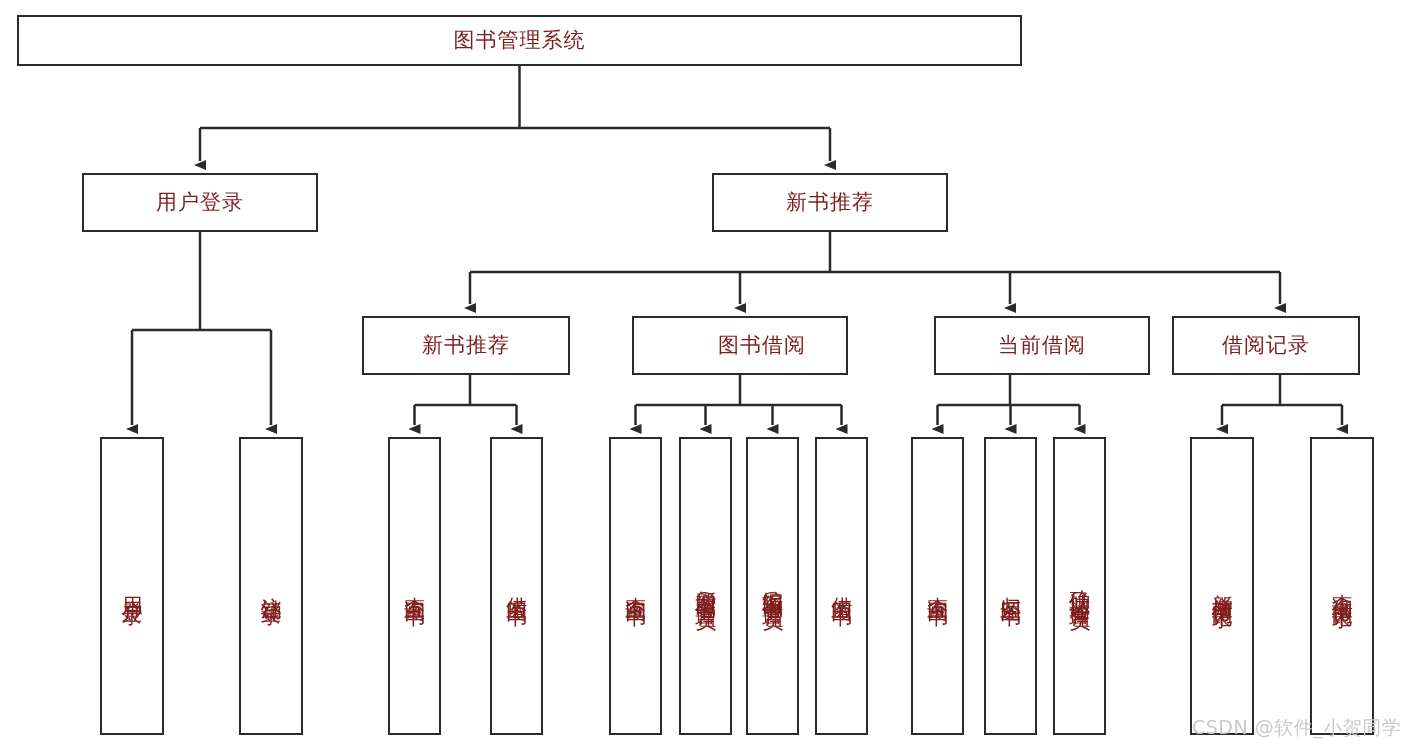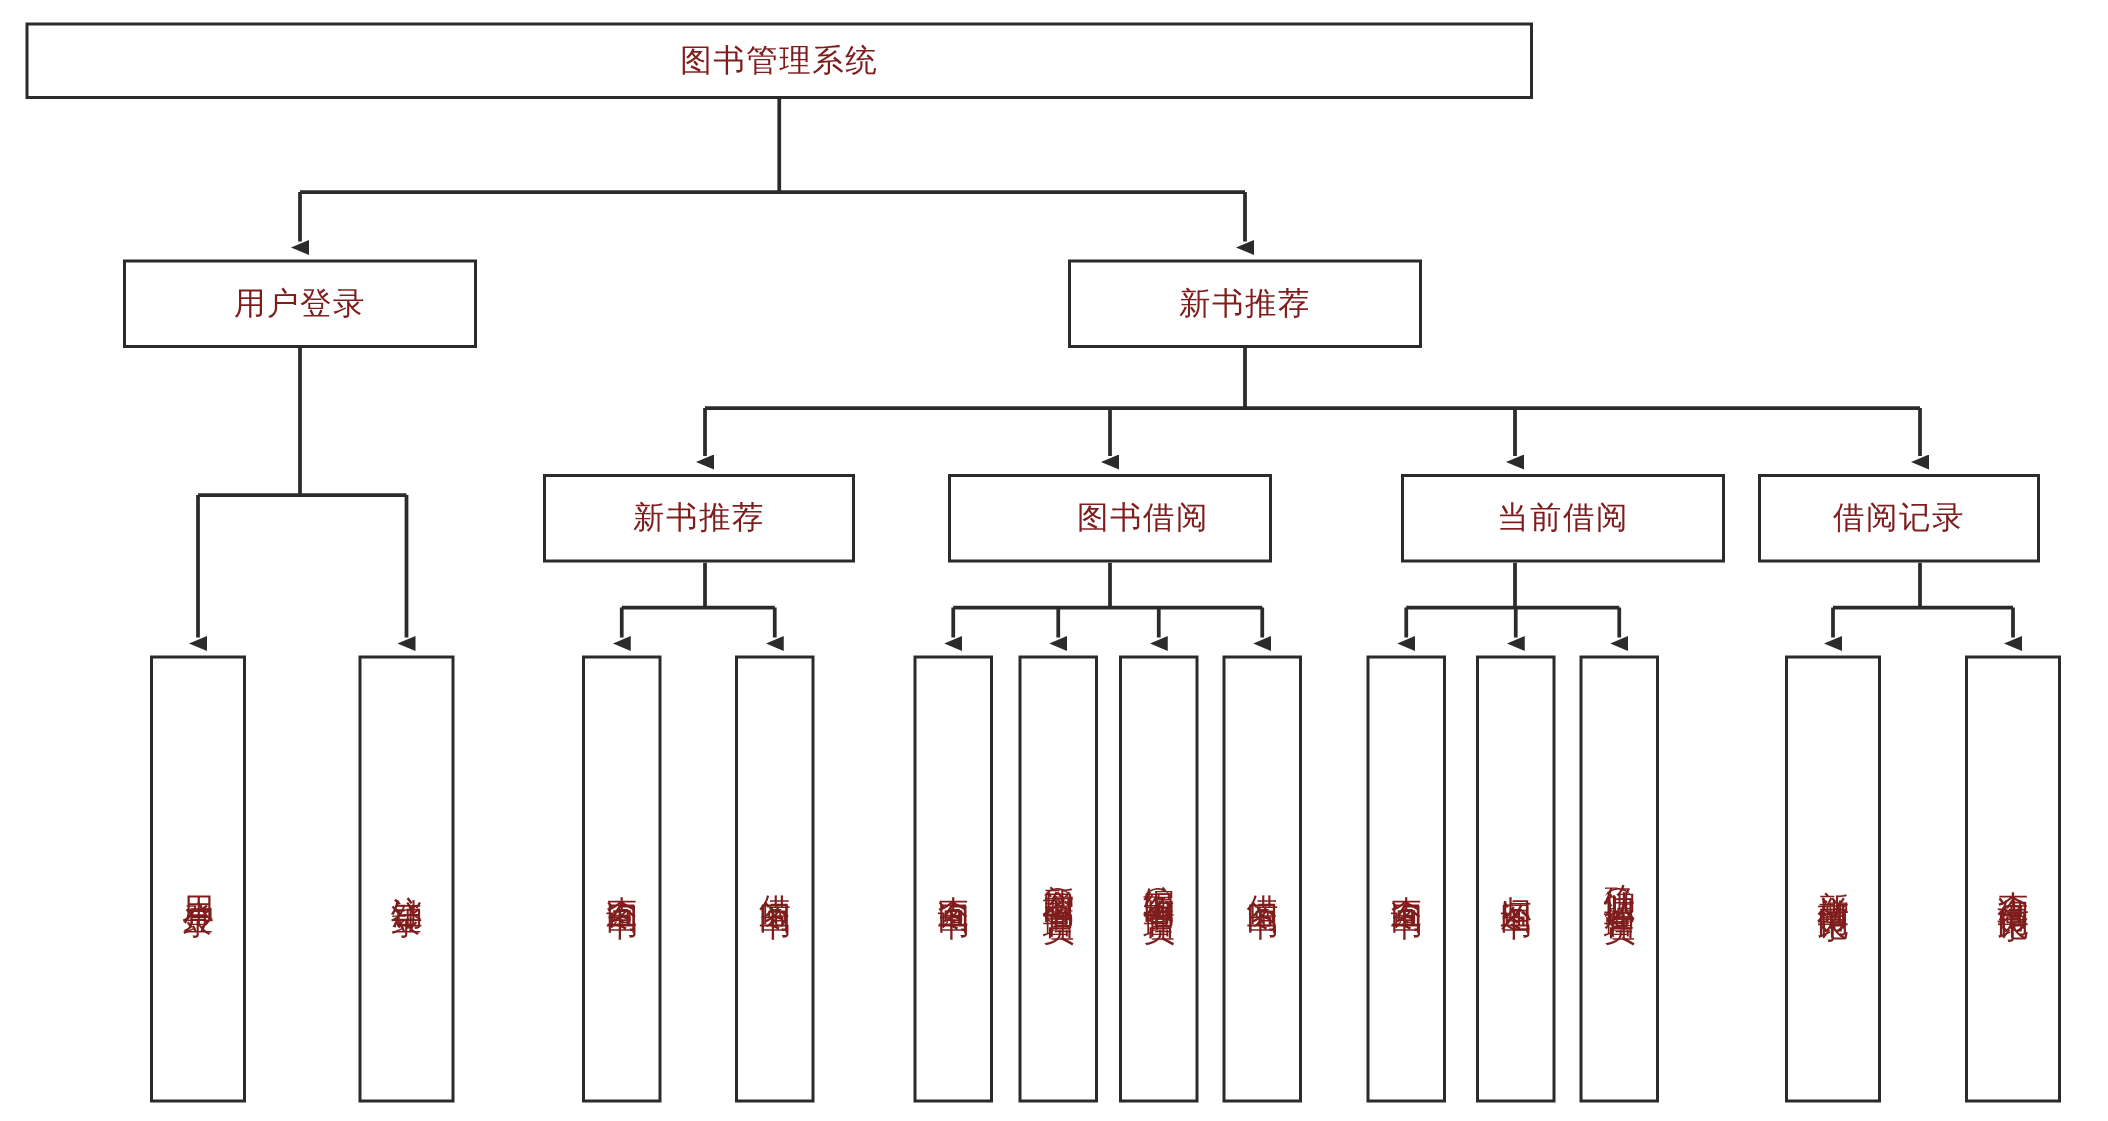--- a/index.html
+++ b/index.html
@@ -170,13 +170,14 @@
         <span class="vtext">确认归还（管理员）</span>
       </div>
       <div class="node vert" style="left: 1190px; top: 437px; width: 64px; height: 298px;">
         <span class="vtext">新增借阅记录</span>
       </div>
       <div class="node vert" style="left: 1310px; top: 437px; width: 64px; height: 298px;">
         <span class="vtext">查询借阅记录</span>
       </div>
     </div>
 
+  <div class="watermark" style="left: 1192px; top: 715px;">CSDN @软件_小贺同学</div>
 </div>
 
 </body></html>

